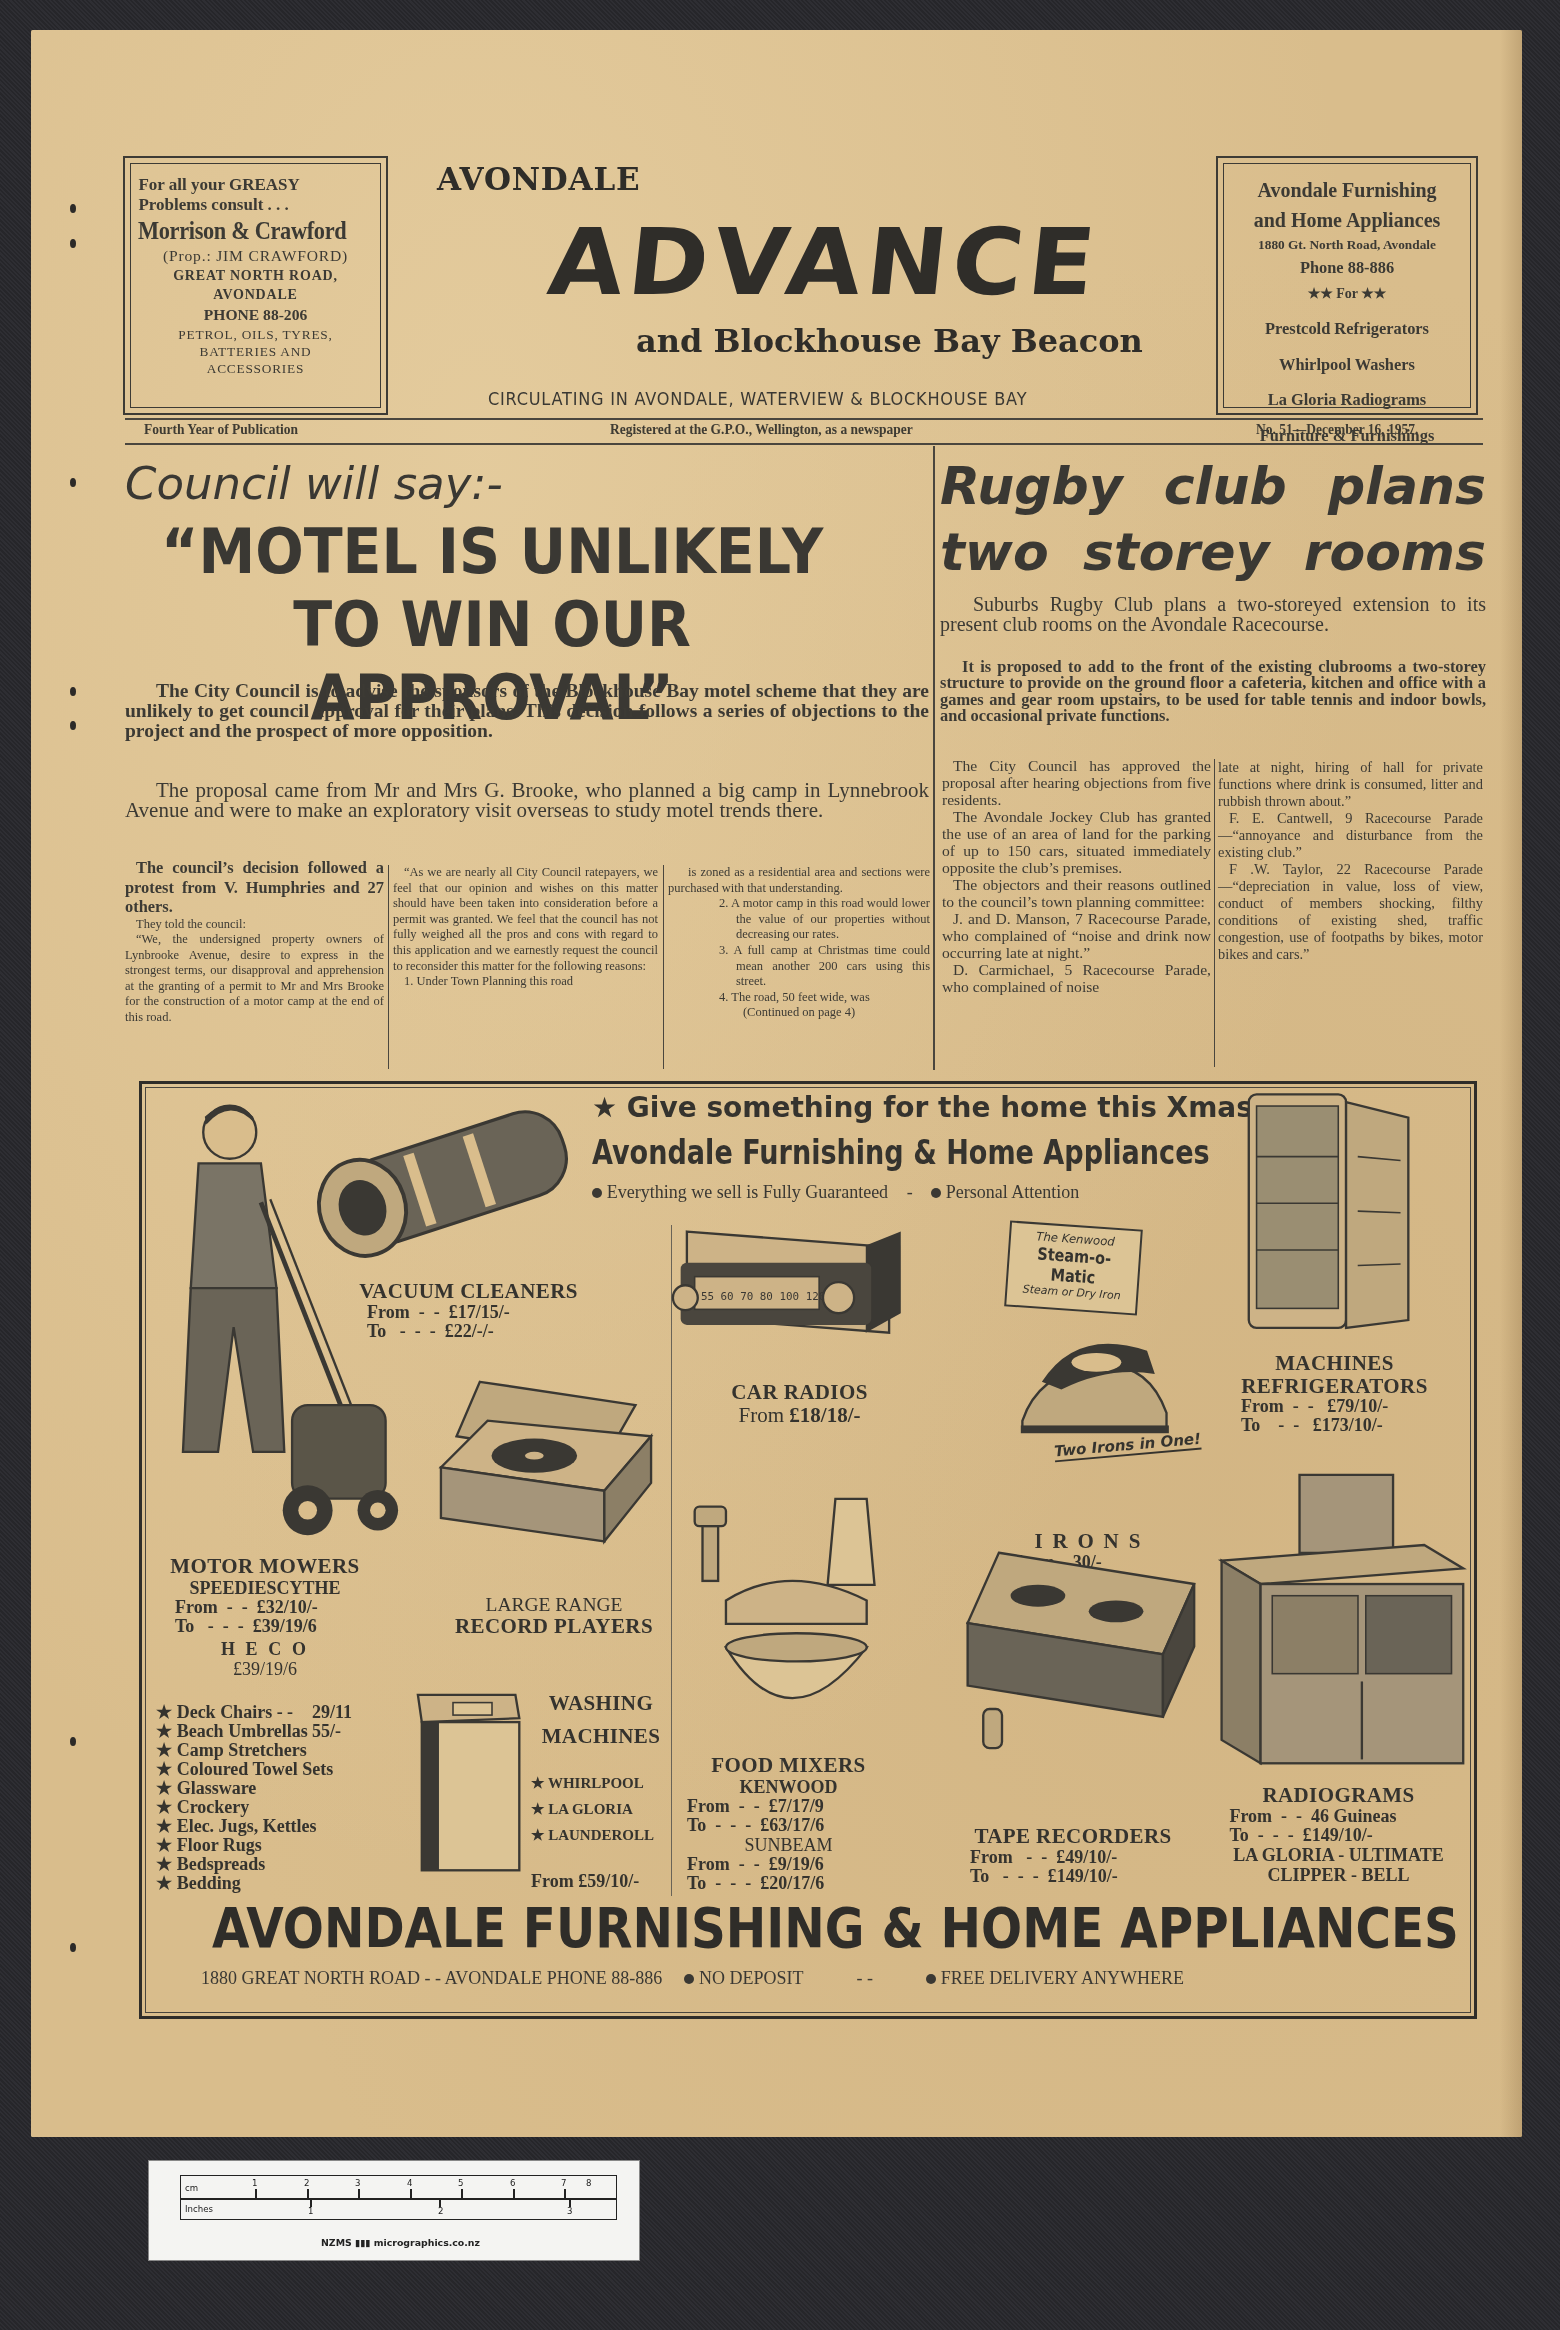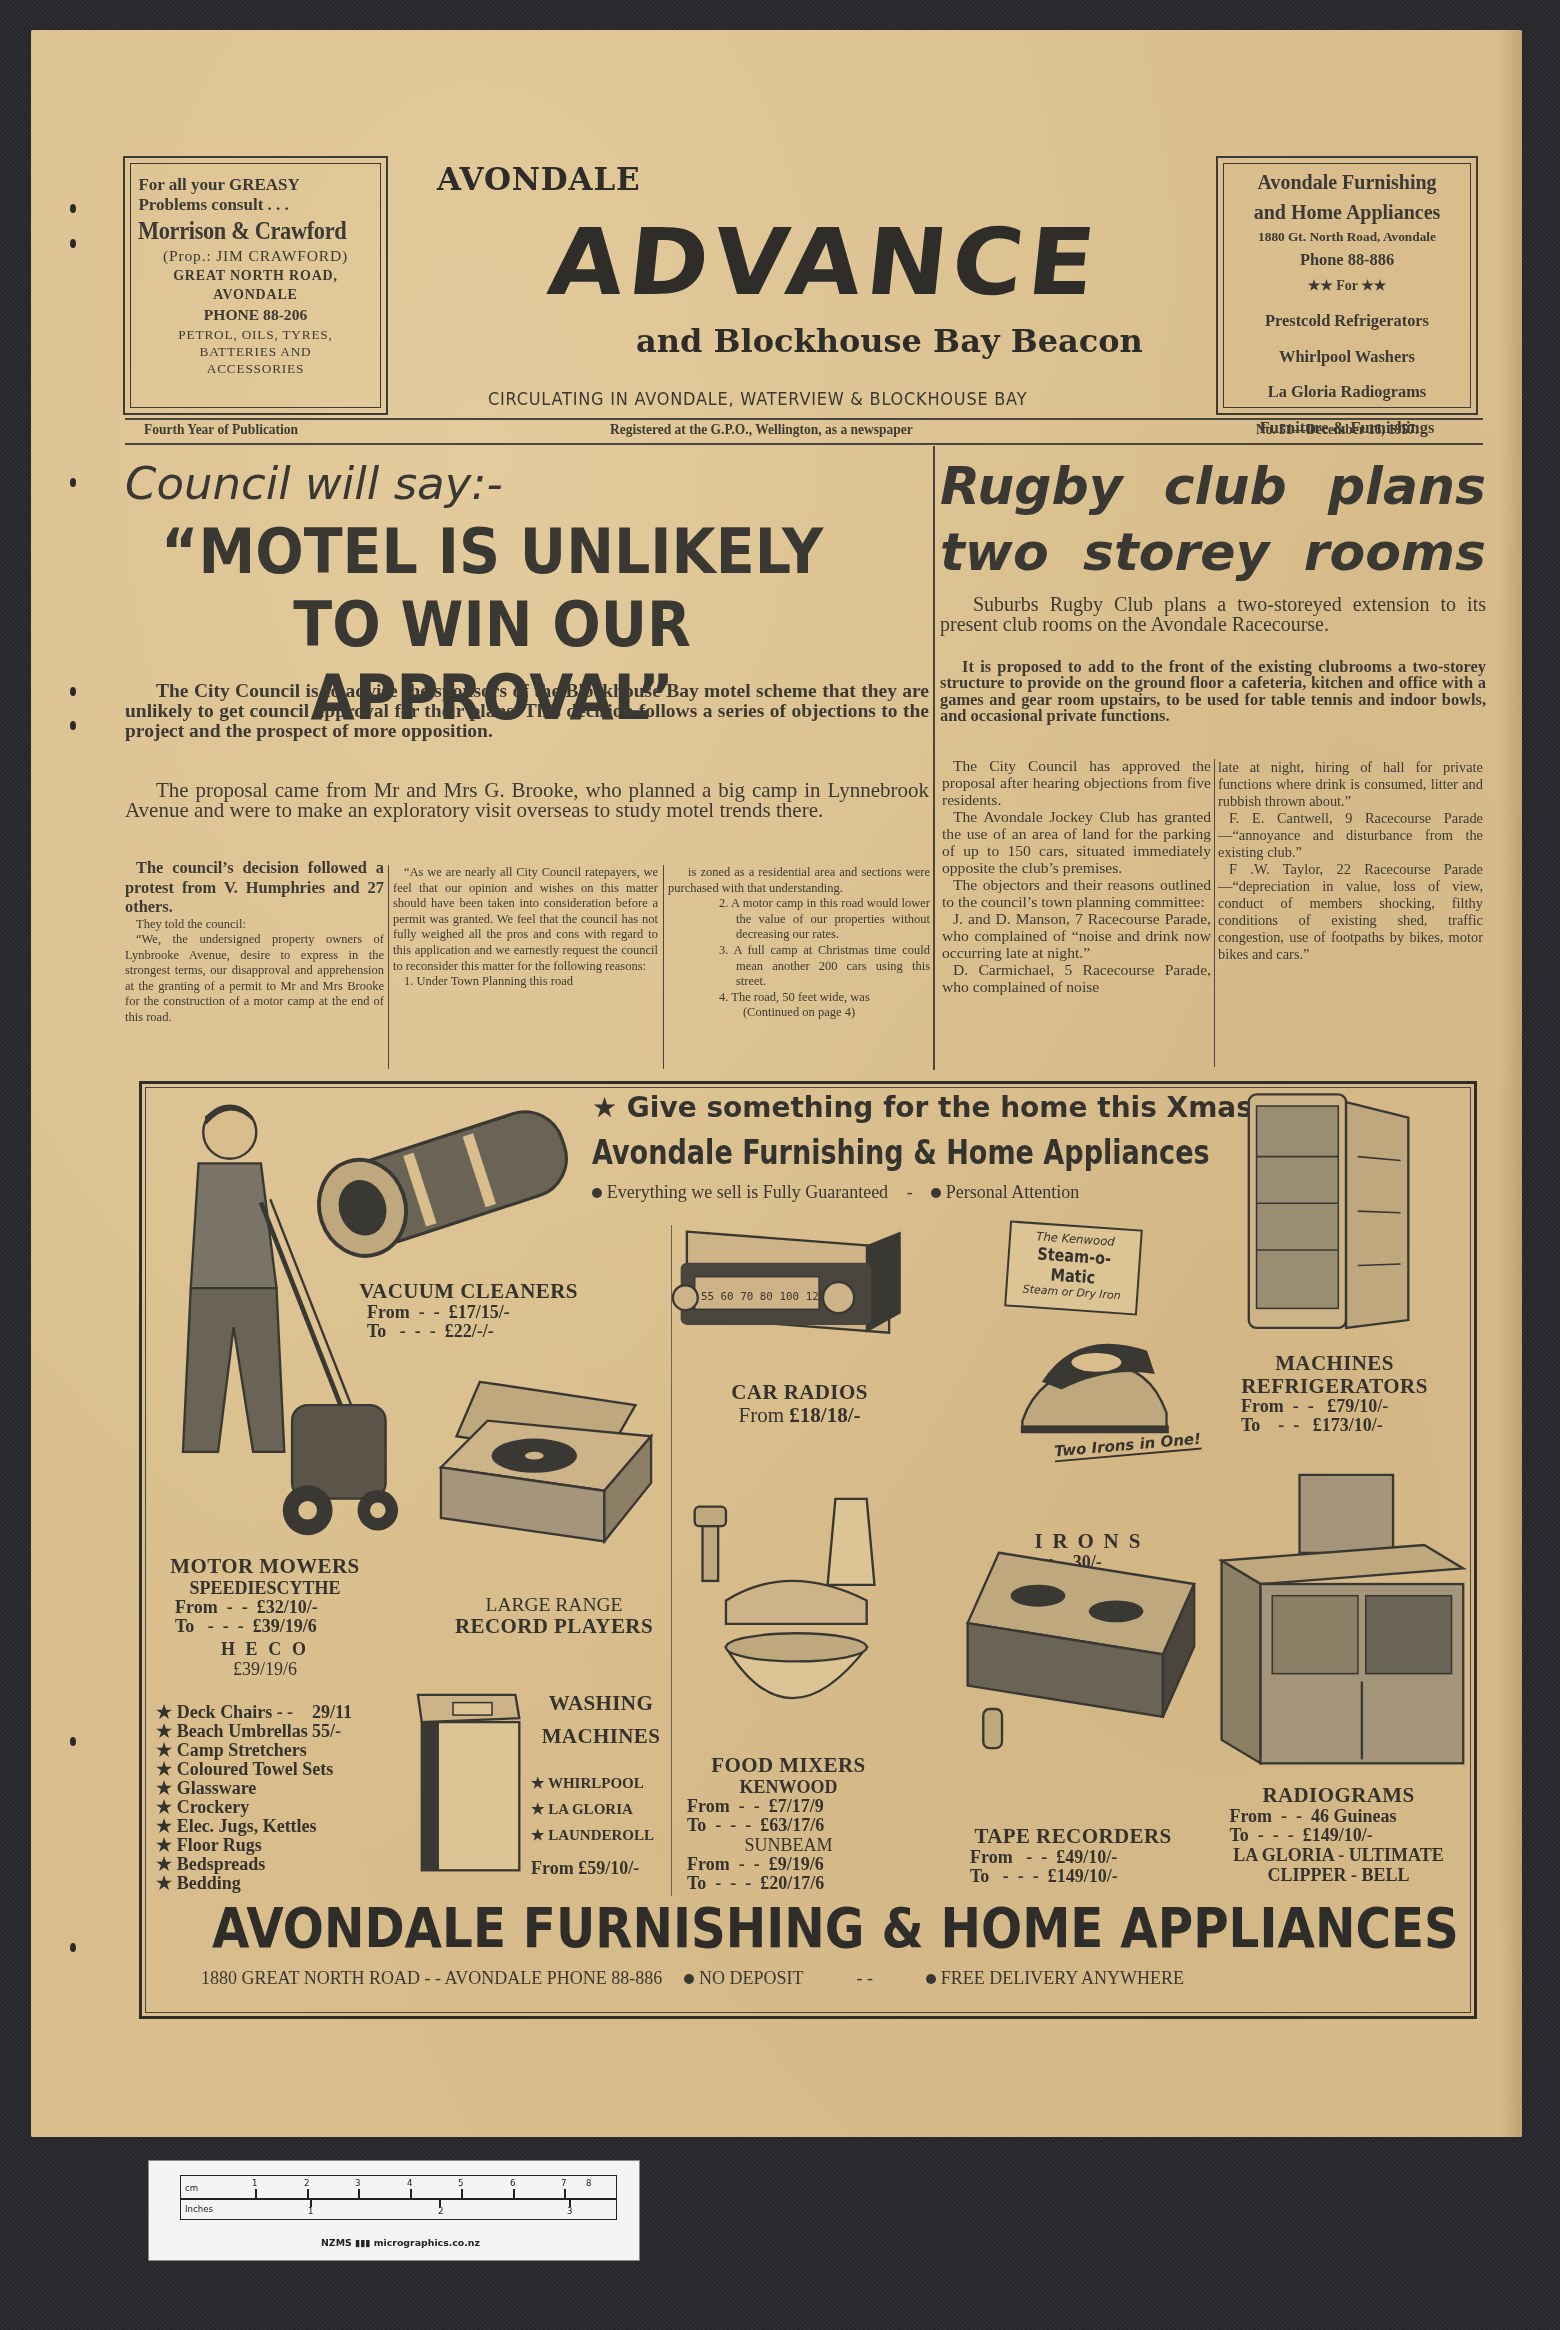--- a/index.html
+++ b/index.html
@@ -125,21 +125,21 @@
     <div class="acc">ACCESSORIES</div>
   </div>
 </div>
 
 <div class="mast-avondale">AVONDALE</div>
 <div class="mast-advance">ADVANCE</div>
 <div class="mast-beacon">and Blockhouse Bay Beacon</div>
 <div class="mast-circ">CIRCULATING IN AVONDALE, WATERVIEW &amp; BLOCKHOUSE BAY</div>
 
 <div class="ad-box ad-right">
-  <div class="ad-box-inner" style="padding-top:3px">
+  <div class="ad-box-inner" style="padding-top:11px">
     <div class="t">Avondale Furnishing</div>
     <div class="t">and Home Appliances</div>
     <div class="a">1880 Gt. North Road, Avondale</div>
     <div class="p">Phone 88-886</div>
     <div class="s">★★ For ★★</div>
     <div class="b">Prestcold Refrigerators</div>
     <div class="b">Whirlpool Washers</div>
     <div class="b">La Gloria Radiograms</div>
     <div class="b">Furniture &amp; Furnishings</div>
   </div>
@@ -359,21 +359,21 @@
   <rect x="50" y="20" width="50" height="16" fill="#dcc495" stroke="#3a3833" stroke-width="2"></rect>
 </svg>
 
 <div class="prod" style="left:531px; top:1687px; width:140px; text-align:left;">
   <div class="name" style="text-align:center; line-height:33px">WASHING</div>
   <div class="name" style="text-align:center; line-height:33px">MACHINES</div>
   <div style="height:17px"></div>
   <div class="range" style="font-size:15px; line-height:26px">★ WHIRLPOOL</div>
   <div class="range" style="font-size:15px; line-height:26px">★ LA GLORIA</div>
   <div class="range" style="font-size:15px; line-height:26px">★ LAUNDEROLL</div>
-  <div class="range" style="margin-top:11px">From £59/10/-</div>
+  <div class="range" style="margin-top:24px">From £59/10/-</div>
 </div>
 
 <svg class="illus" style="left:679px; top:1491px;" width="219" height="258" viewBox="0 0 280 330">
   <rect x="20" y="20" width="40" height="25" rx="6" fill="#bfa87e" stroke="#3a3833" stroke-width="3"></rect>
   <rect x="30" y="45" width="20" height="70" fill="#bfa87e" stroke="#3a3833" stroke-width="3"></rect>
   <polygon points="200,10 240,10 250,120 190,120" fill="#dcc495" stroke="#3a3833" stroke-width="3"></polygon>
   <path d="M60 140 Q140 90 240 140 L240 170 L60 170 Z" fill="#cdb387" stroke="#3a3833" stroke-width="3"></path>
   <path d="M60 200 Q140 330 240 200 Z" fill="#dcc495" stroke="#3a3833" stroke-width="3"></path>
   <ellipse cx="150" cy="200" rx="90" ry="18" fill="#bfa87e" stroke="#3a3833" stroke-width="3"></ellipse>
 </svg>

